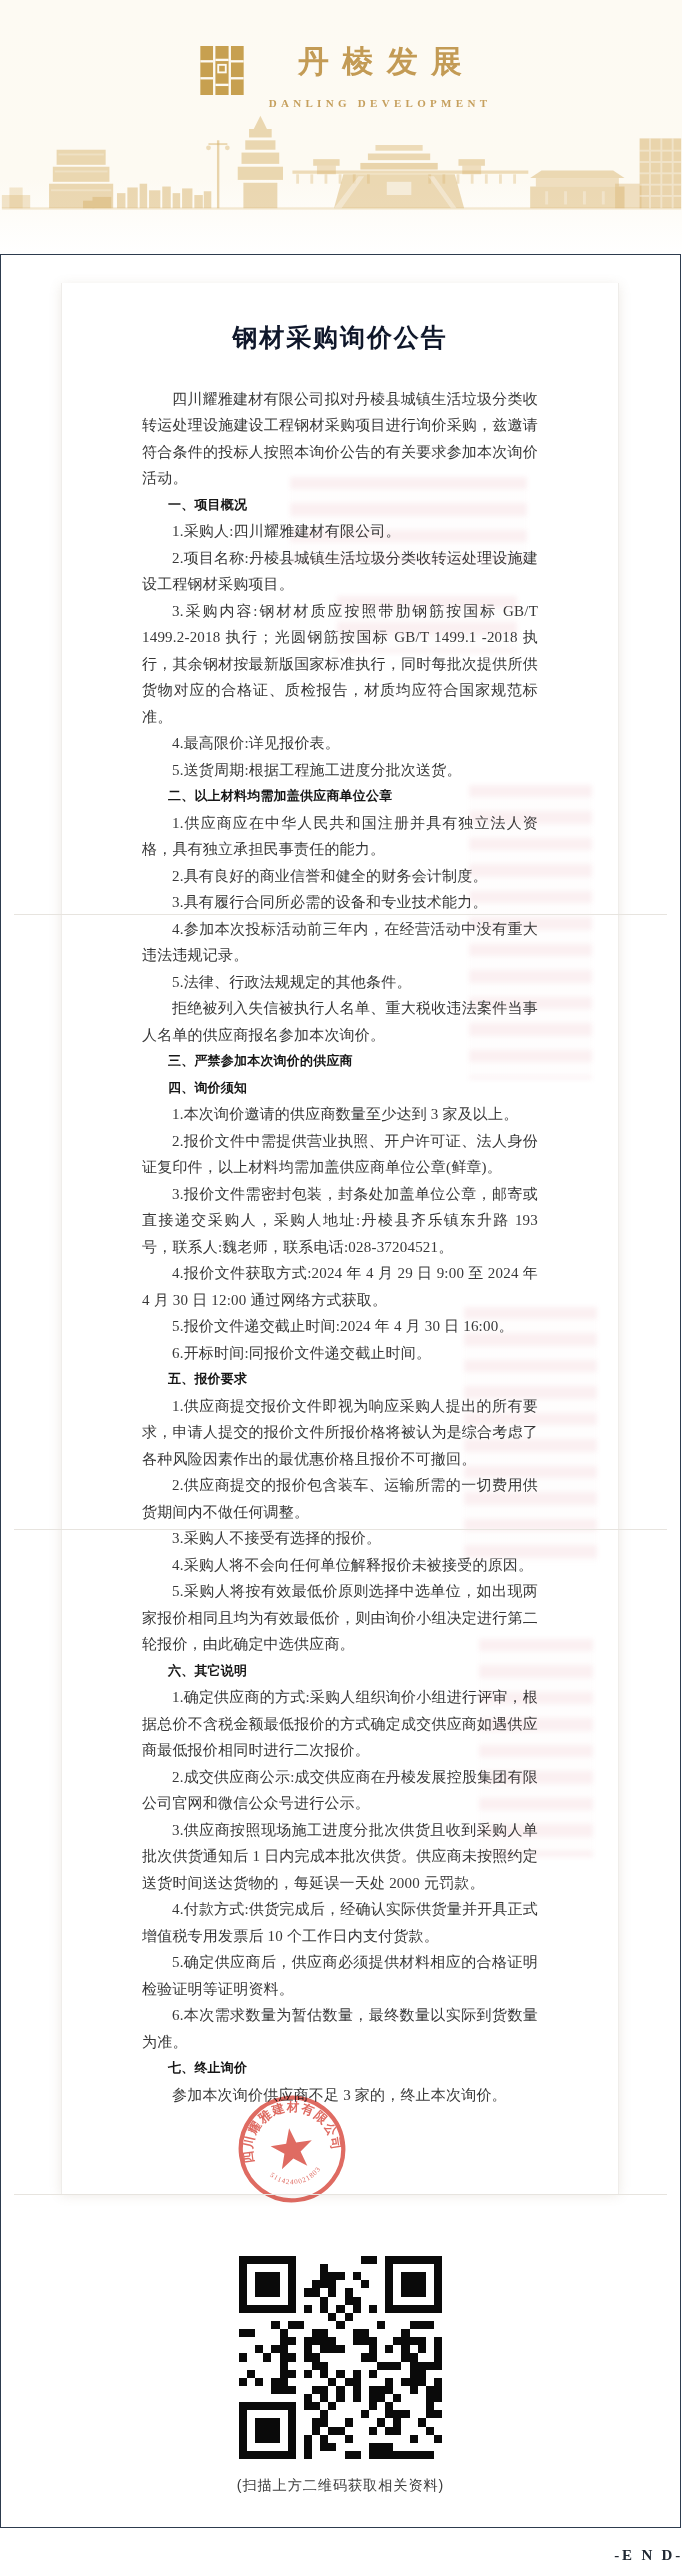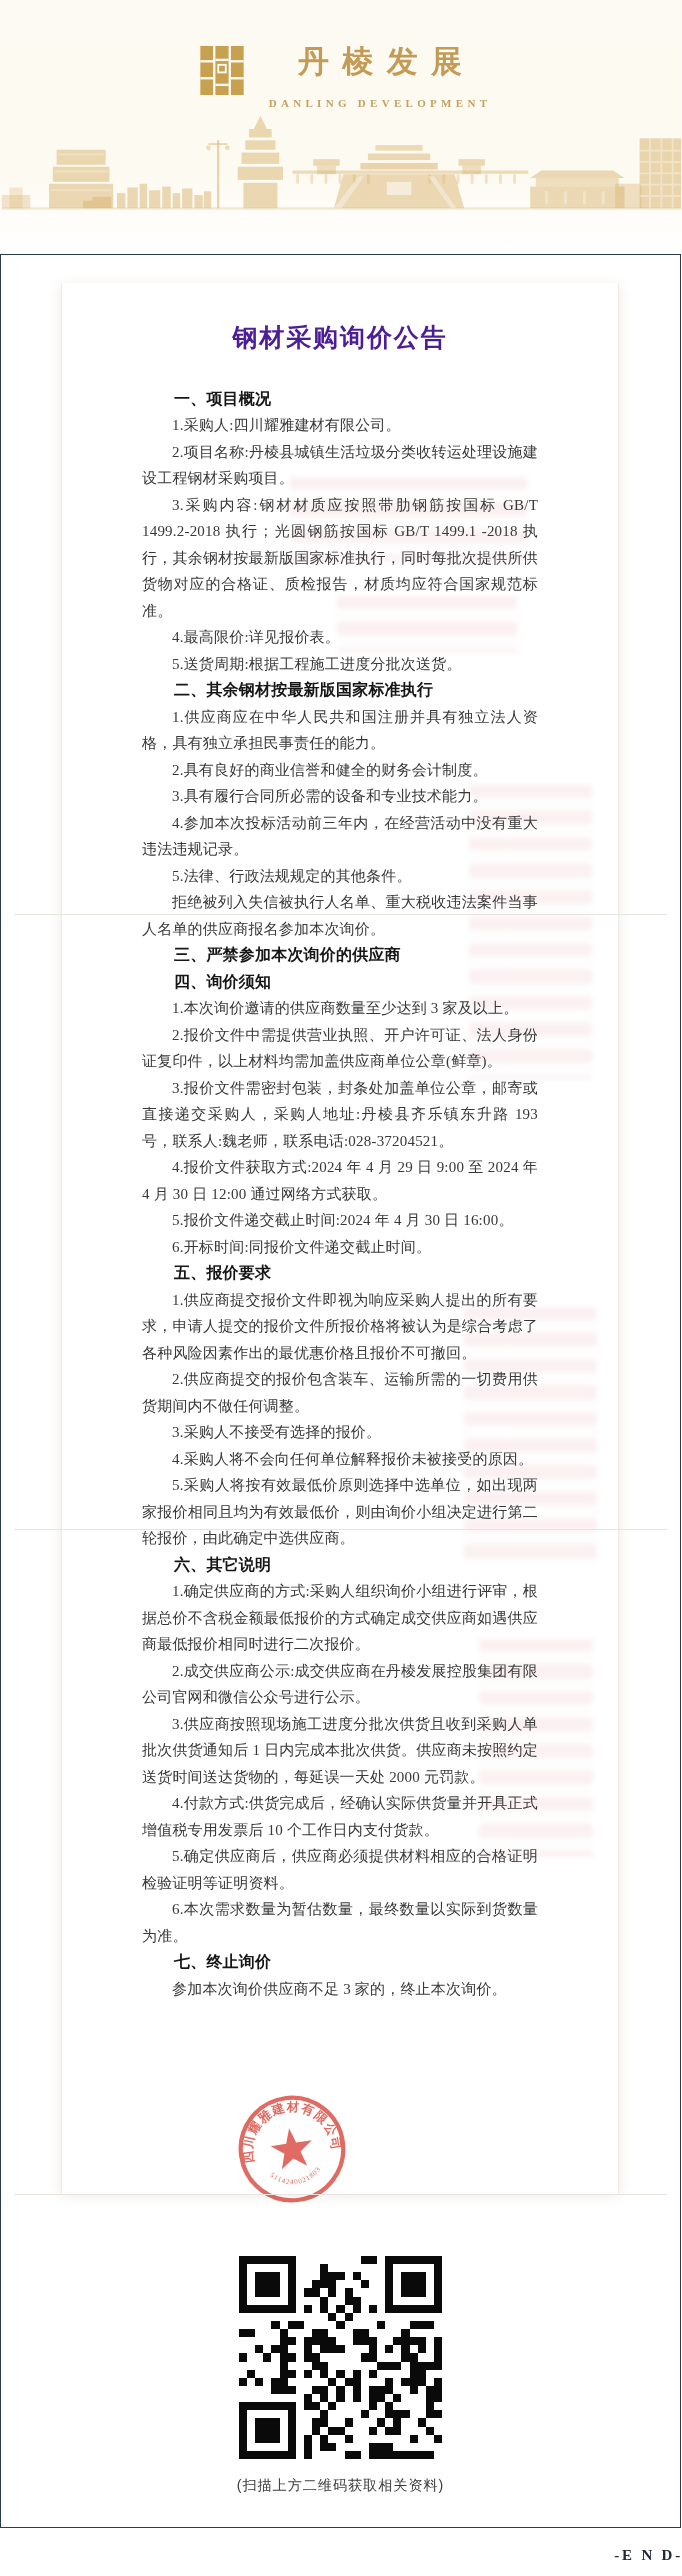--- a/index.html
+++ b/index.html
@@ -23,25 +23,25 @@
   .content-box{position:absolute;top:254px;left:0;width:679px;height:2272px;
     border:1.9px solid #2d3b4e;background:#ffffff;}
   .seam{position:absolute;left:13.3px;right:13.3px;height:0.9px;background:#e7e4df;}
   .seam.s1{top:659px;}.seam.s2{top:1274px;}.seam.s3{top:1939px;}
   
   .paper{position:absolute;left:60px;top:27.5px;width:556px;height:1911px;
     background:#ffffff;border-left:0.9px solid #efedea;border-right:0.9px solid #efedea;
     box-shadow:0 1.9px 11.4px rgba(140,120,90,0.16);}
   .paper-inner{position:relative;padding:0 80px;}
   .doc-title{margin:38px 0 31px;text-align:center;font-size:25px;line-height:34px;
-    font-weight:bold;color:#4c1d95;letter-spacing:1.9px;}
+    font-weight:bold;color:#0f172a;letter-spacing:1.9px;}
   .para{margin:0;font-size:15px;line-height:26.5px;color:#383838;
     text-align:justify;letter-spacing:0.2px;text-indent:2em;}
   .para.heading{font-family:"Liberation Sans",sans-serif;font-weight:bold;
-    color:#161616;font-size:16px;}
+    color:#161616;font-size:13px;}
   
   .bleed{position:absolute;pointer-events:none;filter:blur(2.8px);
     background:repeating-linear-gradient(180deg,rgba(226,148,160,0.14) 0 12.3px,rgba(226,148,160,0.02) 12.3px 26.5px);}
   .bleed.b1{top:194px;left:228px;width:237px;height:85px;}
   .bleed.b2{top:502px;right:26.5px;width:123px;height:294px;}
   .bleed.b3{top:1024px;right:21px;width:133px;height:256px;}
   .bleed.b4{top:1356px;right:25px;width:114px;height:218px;}
   .bleed.b5{top:313px;left:275px;width:180px;height:57px;}
   
   .seal{position:absolute;left:174px;top:1810px;width:112px;height:112px;
@@ -185,27 +185,28 @@
   <div class="paper">
     <div class="bleed b1"></div>
     <div class="bleed b2"></div>
     <div class="bleed b3"></div>
     <div class="bleed b4"></div>
     <div class="bleed b5"></div>
 
     <div class="paper-inner">
       <h1 class="doc-title">钢材采购询价公告</h1>
       <div id="doc-body">
+          <p class="para body">四川耀雅建材有限公司拟对丹棱县城镇生活垃圾分类收转运处理设施建设工程钢材采购项目进行询价采购，兹邀请符合条件的投标人按照本询价公告的有关要求参加本次询价活动。</p>
           <p class="para heading">一、项目概况</p>
           <p class="para body">1.采购人:四川耀雅建材有限公司。</p>
           <p class="para body">2.项目名称:丹棱县城镇生活垃圾分类收转运处理设施建设工程钢材采购项目。</p>
           <p class="para body">3.采购内容:钢材材质应按照带肋钢筋按国标 GB/T 1499.2-2018 执行；光圆钢筋按国标 GB/T 1499.1 -2018 执行，其余钢材按最新版国家标准执行，同时每批次提供所供货物对应的合格证、质检报告，材质均应符合国家规范标准。</p>
           <p class="para body">4.最高限价:详见报价表。</p>
           <p class="para body">5.送货周期:根据工程施工进度分批次送货。</p>
-          <p class="para heading">二、其余钢材按最新版国家标准执行</p>
+          <p class="para heading">二、以上材料均需加盖供应商单位公章</p>
           <p class="para body">1.供应商应在中华人民共和国注册并具有独立法人资格，具有独立承担民事责任的能力。</p>
           <p class="para body">2.具有良好的商业信誉和健全的财务会计制度。</p>
           <p class="para body">3.具有履行合同所必需的设备和专业技术能力。</p>
           <p class="para body">4.参加本次投标活动前三年内，在经营活动中没有重大违法违规记录。</p>
           <p class="para body">5.法律、行政法规规定的其他条件。</p>
           <p class="para body">拒绝被列入失信被执行人名单、重大税收违法案件当事人名单的供应商报名参加本次询价。</p>
           <p class="para heading">三、严禁参加本次询价的供应商</p>
           <p class="para heading">四、询价须知</p>
           <p class="para body">1.本次询价邀请的供应商数量至少达到 3 家及以上。</p>
           <p class="para body">2.报价文件中需提供营业执照、开户许可证、法人身份证复印件，以上材料均需加盖供应商单位公章(鲜章)。</p>

